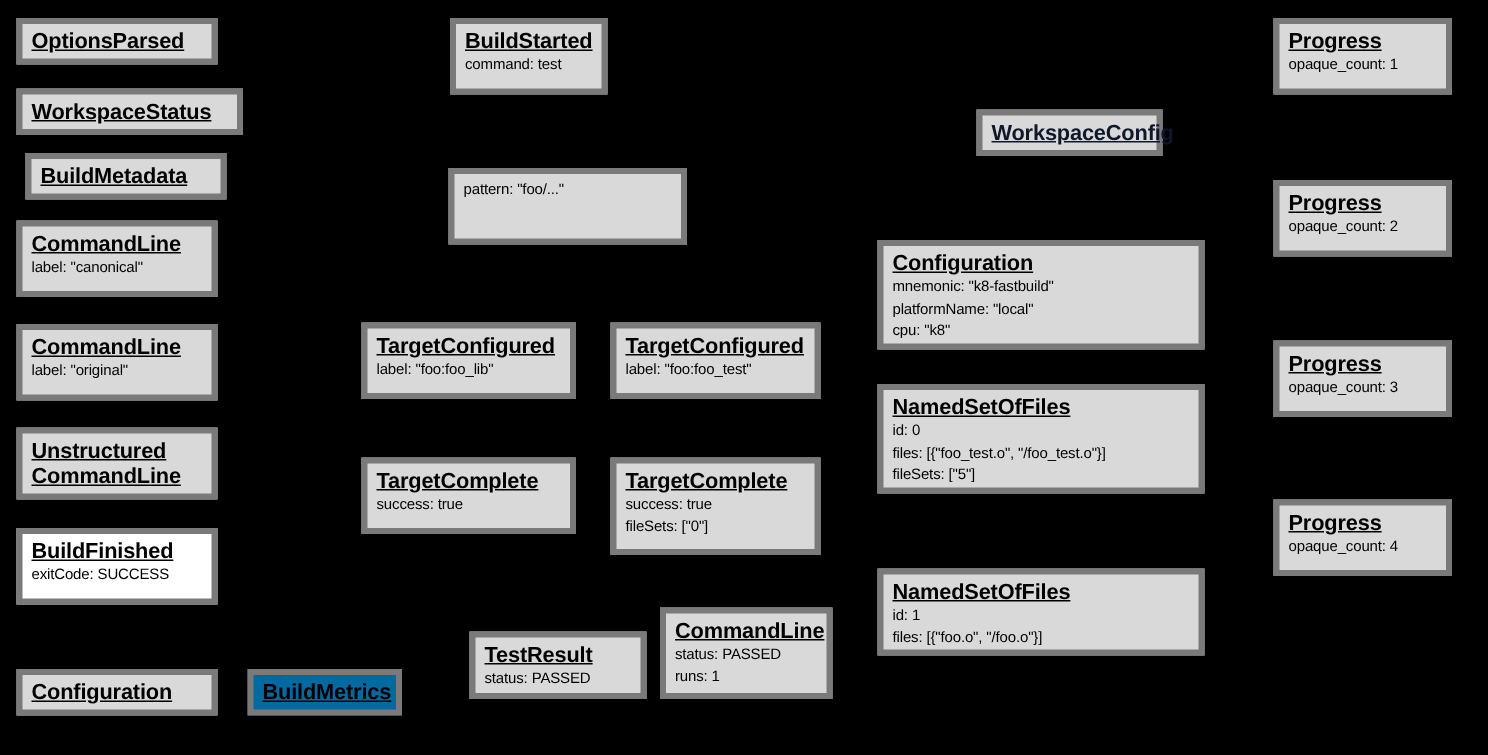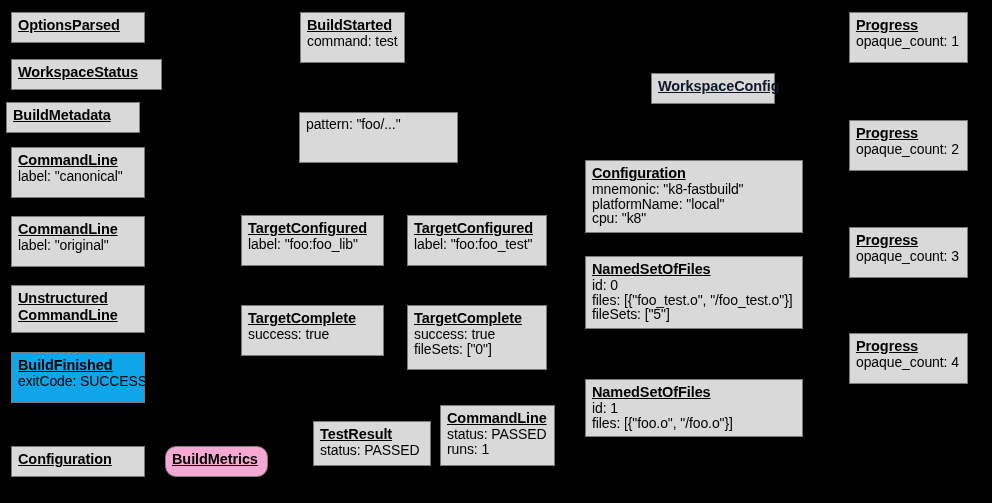--- a/index.html
+++ b/index.html
@@ -12,74 +12,74 @@
     width: 992px;
     height: 503px;
     background: #000000;
     overflow: hidden;
     font-family: "Liberation Sans", sans-serif;
   }
   .node {
     position: absolute;
     box-sizing: border-box;
     background: #d9d9d9;
-    border: 1px solid #f97316;
+    border: 4px solid #f97316;
     padding: 4px 6px 5px 6px;
     color: #000000;
   }
   .node-title {
     font-size: 14.5px;
     font-weight: bold;
     text-decoration: underline;
     line-height: 17px;
     white-space: pre;
     letter-spacing: -0.1px;
   }
   .node-fields {
-    font-size: 14px;
+    font-size: 10px;
     font-weight: normal;
     line-height: 14.5px;
     white-space: pre;
     letter-spacing: -0.1px;
   }
   .node-fields:empty { display: none; }
 </style>
 </head>
 <body>
 
 <div id="canvas">
     <div class="node" style="left: 11px; top: 12px; width: 134px; height: 31px; background: rgb(217, 217, 217); border-color: rgb(122, 122, 122); color: rgb(0, 0, 0);">
       <div class="node-title">OptionsParsed</div>
     </div>
     <div class="node" style="left: 11px; top: 59px; width: 151px; height: 31px; background: rgb(217, 217, 217); border-color: rgb(122, 122, 122); color: rgb(0, 0, 0);">
       <div class="node-title">WorkspaceStatus</div>
     </div>
-    <div class="node" style="left: 6px; top: 102px; width: 134px; height: 31px; background: rgb(217, 217, 217); border-color: rgb(122, 122, 122); color: rgb(0, 0, 0);">
+    <div class="node" style="left: 17px; top: 102px; width: 134px; height: 31px; background: rgb(217, 217, 217); border-color: rgb(122, 122, 122); color: rgb(0, 0, 0);">
       <div class="node-title">BuildMetadata</div>
     </div>
     <div class="node" style="left: 11px; top: 147px; width: 134px; height: 51px; background: rgb(217, 217, 217); border-color: rgb(122, 122, 122); color: rgb(0, 0, 0);">
       <div class="node-title">CommandLine</div>
       <div class="node-fields">label: "canonical"</div>
     </div>
     <div class="node" style="left: 11px; top: 216px; width: 134px; height: 51px; background: rgb(217, 217, 217); border-color: rgb(122, 122, 122); color: rgb(0, 0, 0);">
       <div class="node-title">CommandLine</div>
       <div class="node-fields">label: "original"</div>
     </div>
     <div class="node" style="left: 11px; top: 285px; width: 134px; height: 48px; background: rgb(217, 217, 217); border-color: rgb(122, 122, 122); color: rgb(0, 0, 0);">
       <div class="node-title">Unstructured
 CommandLine</div>
     </div>
-    <div class="node" style="left: 11px; top: 352px; width: 134px; height: 51px; background: #0ea5e9; border-color: rgb(122, 122, 122); color: rgb(0, 0, 0);">
+    <div class="node" style="left: 11px; top: 352px; width: 134px; height: 51px; background: #ffffff; border-color: rgb(122, 122, 122); color: rgb(0, 0, 0);">
       <div class="node-title">BuildFinished</div>
       <div class="node-fields">exitCode: SUCCESS</div>
     </div>
     <div class="node" style="left: 11px; top: 446px; width: 134px; height: 31px; background: rgb(217, 217, 217); border-color: rgb(122, 122, 122); color: rgb(0, 0, 0);">
       <div class="node-title">Configuration</div>
     </div>
-    <div class="node" style="left: 165px; top: 446px; width: 103px; height: 31px; background: #f9a8d4; border-color: rgb(122, 122, 122); color: rgb(0, 0, 0); border-radius: 11px;">
+    <div class="node" style="left: 165px; top: 446px; width: 103px; height: 31px; background: #0369a1; border-color: rgb(122, 122, 122); color: rgb(0, 0, 0);">
       <div class="node-title">BuildMetrics</div>
     </div>
     <div class="node" style="left: 300px; top: 12px; width: 105px; height: 51px; background: rgb(217, 217, 217); border-color: rgb(122, 122, 122); color: rgb(0, 0, 0);">
       <div class="node-title">BuildStarted</div>
       <div class="node-fields">command: test</div>
     </div>
     <div class="node" style="left: 299px; top: 112px; width: 159px; height: 51px; background: rgb(217, 217, 217); border-color: rgb(122, 122, 122); color: rgb(0, 0, 0);">
       <div class="node-fields">pattern: "foo/..."</div>
     </div>
     <div class="node" style="left: 241px; top: 215px; width: 143px; height: 51px; background: rgb(217, 217, 217); border-color: rgb(122, 122, 122); color: rgb(0, 0, 0);">

